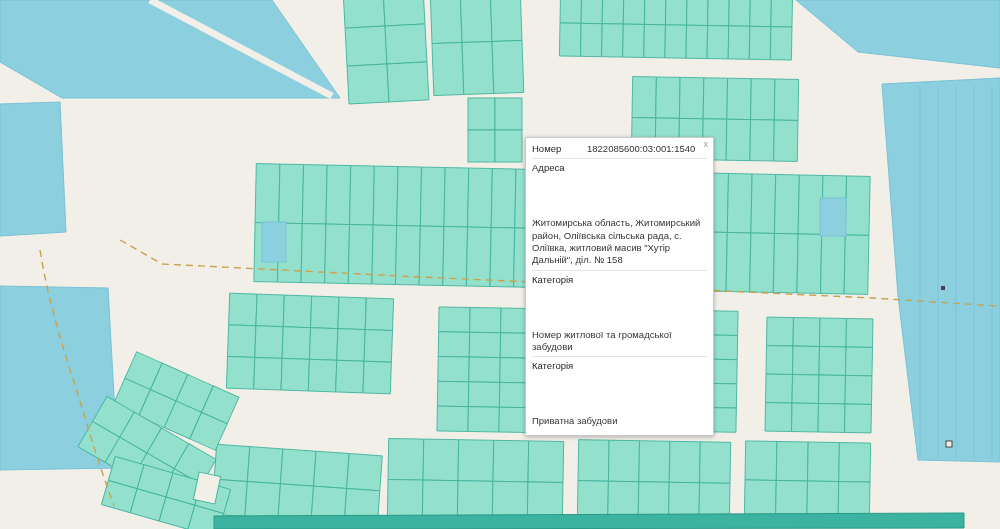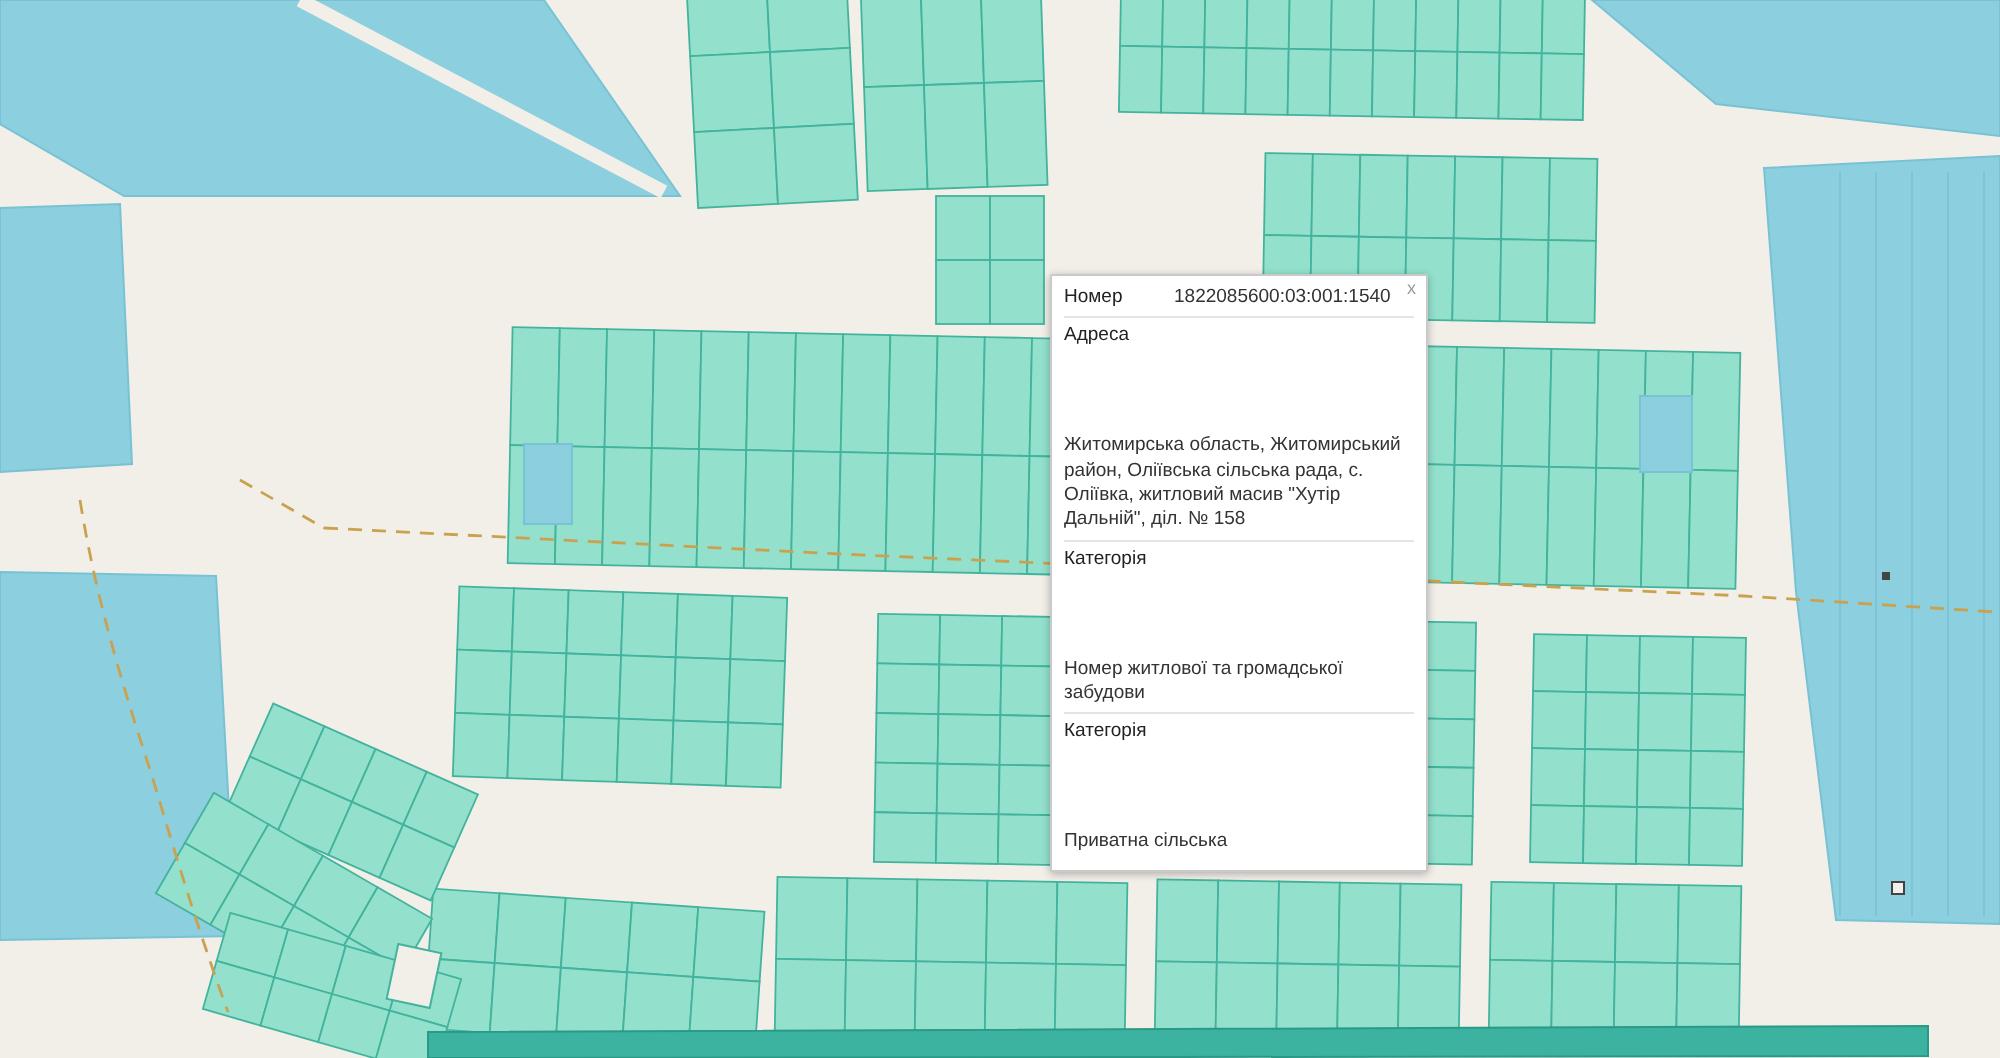--- a/index.html
+++ b/index.html
@@ -367,17 +367,17 @@
       <div class="pvalue">Житомирська область, Житомирський район, Оліївська сільська рада, с. Оліївка, житловий масив "Хутір Дальній", діл. № 158</div>
     </div>
 
     <div class="prow">
       <div class="plabel">Категорія</div>
       <div class="pvalue">Номер житлової та громадської забудови</div>
     </div>
 
     <div class="prow">
       <div class="plabel">Категорія</div>
-      <div class="pvalue">Приватна сільська</div>
+      <div class="pvalue">Приватна забудови</div>
     </div>
   </div>
 
 </div>
 
 </body></html>

